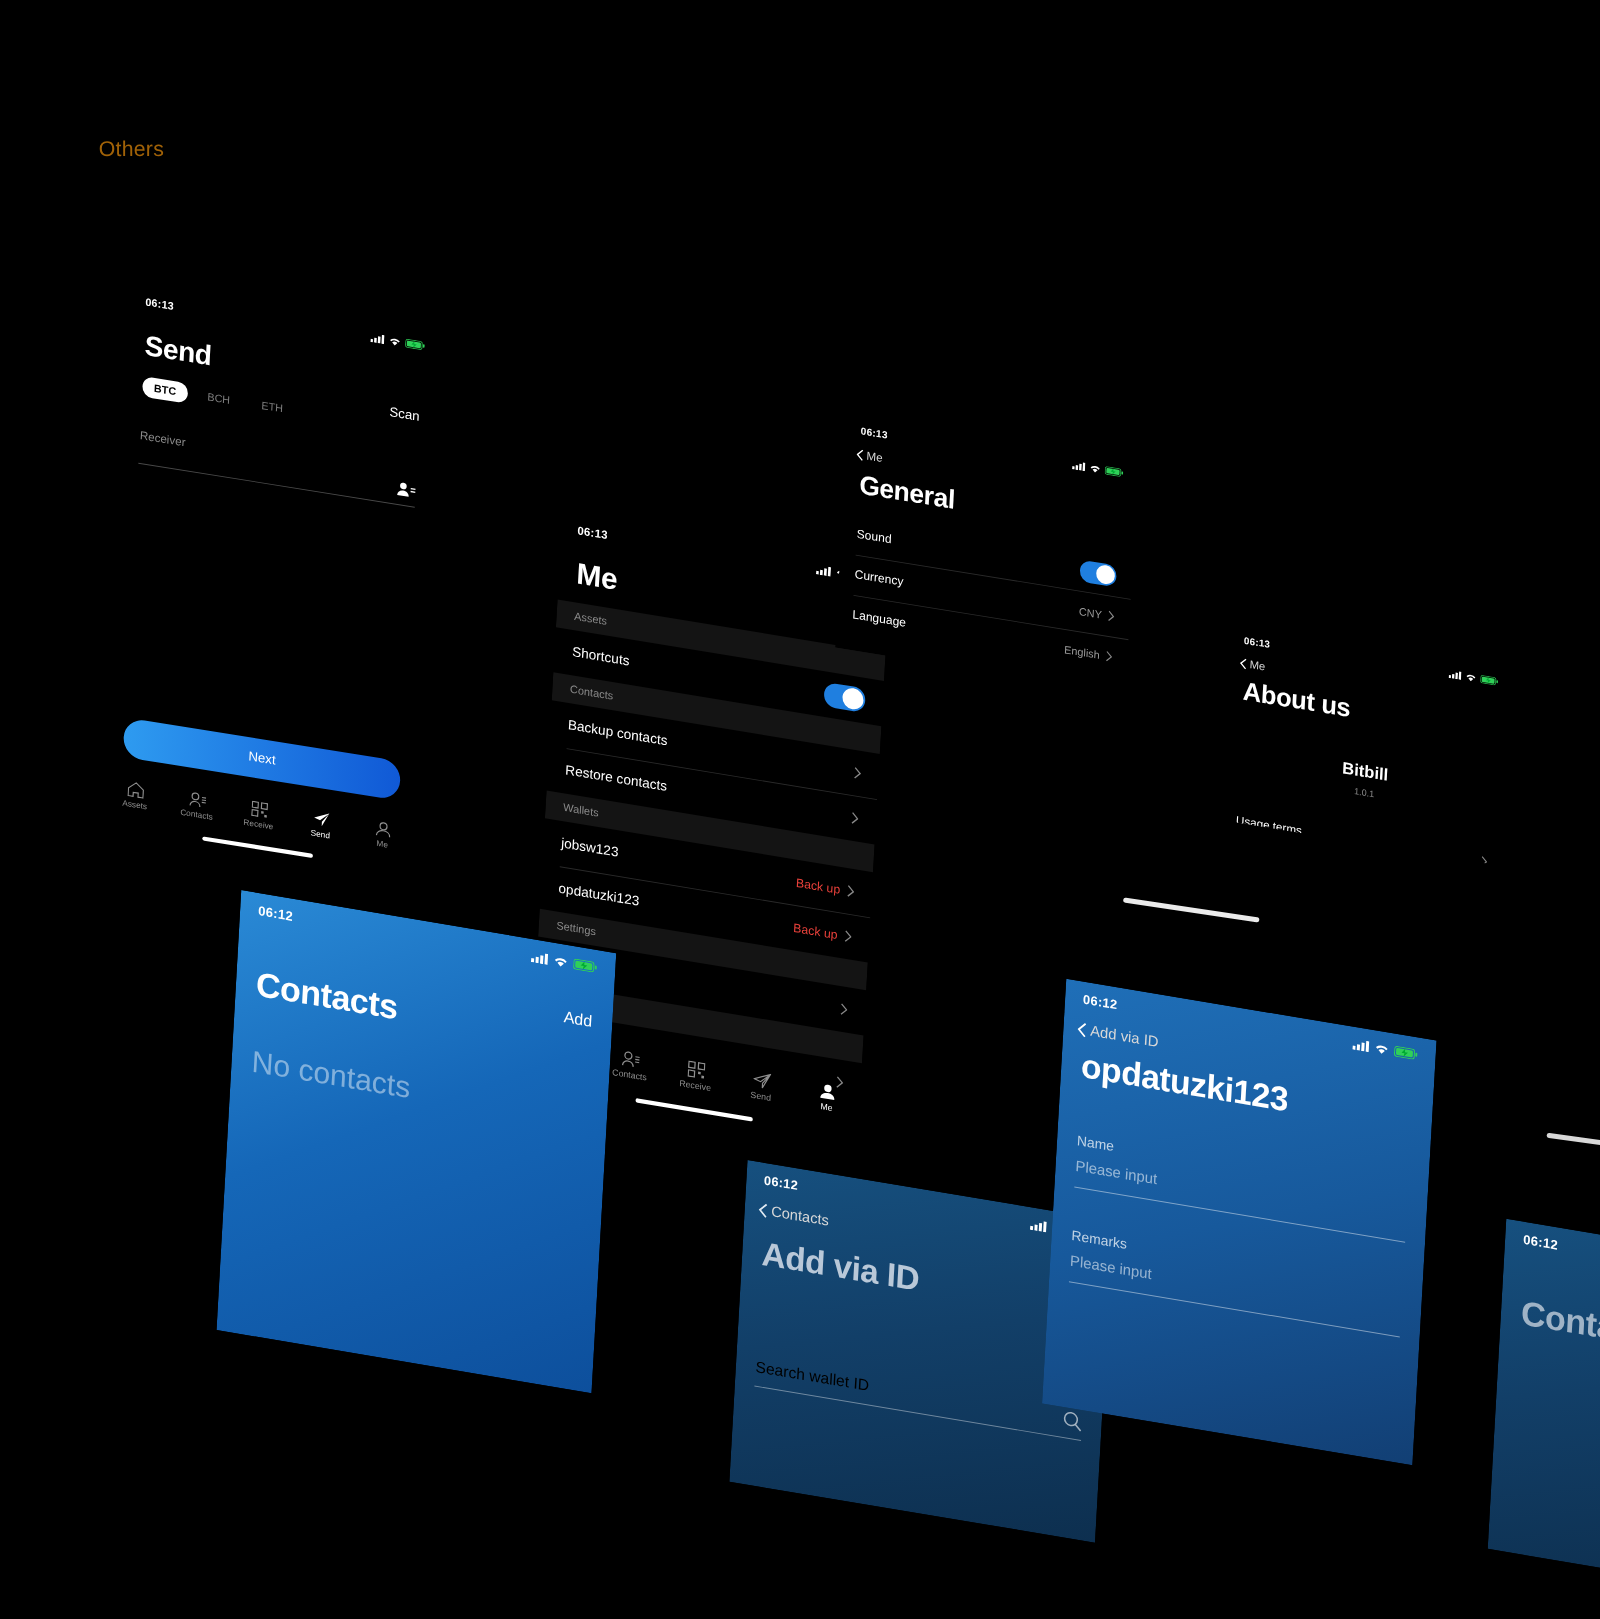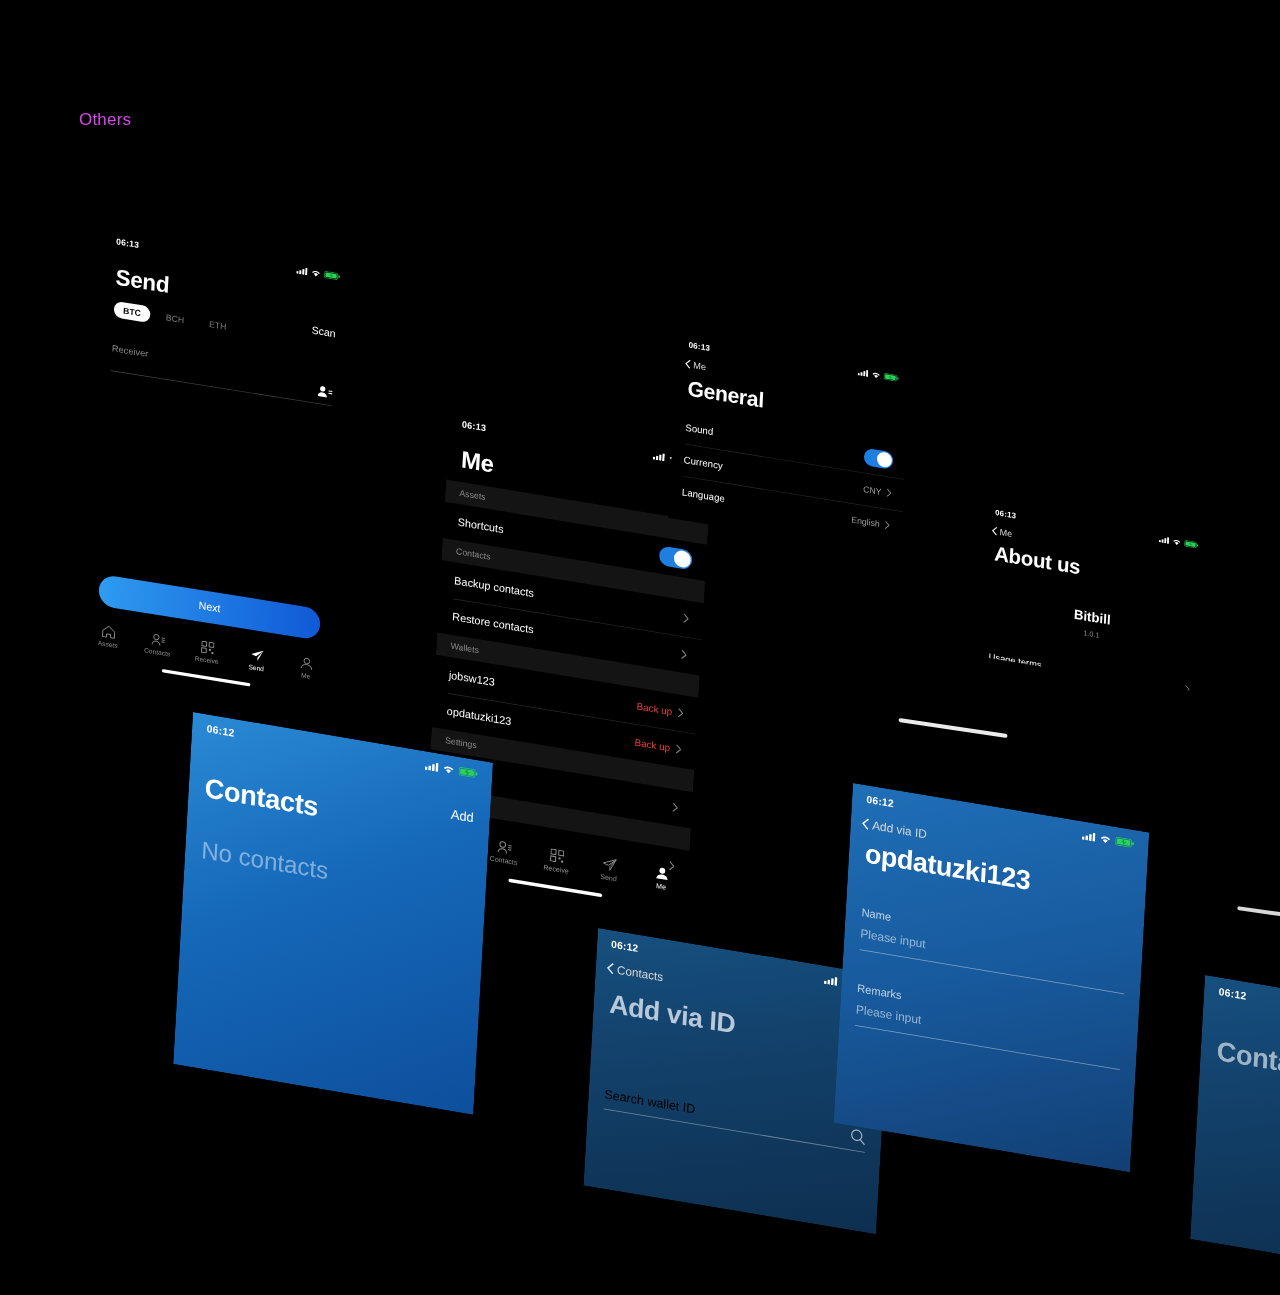--- a/index.html
+++ b/index.html
@@ -1,20 +1,20 @@
 <!DOCTYPE html>
 <html><head>
 <meta charset="utf-8">
 <style>
   html,body{margin:0;padding:0;background:#000;}
   body{width:1280px;height:1295px;position:relative;overflow:hidden;
        font-family:"Liberation Sans","DejaVu Sans",sans-serif;
        -webkit-font-smoothing:antialiased;}
 
-  .board-title{position:absolute;left:79px;top:110px;color:#d946ef;font-size:17px;letter-spacing:.2px;}
+  .board-title{position:absolute;left:79px;top:110px;color:#a16207;font-size:17px;letter-spacing:.2px;}
 
   
   .phone{position:absolute;width:375px;height:667px;overflow:hidden;
          transform-origin:0 0;}
   .screen{position:absolute;inset:0;}
   .dark{background:#000;}
   .blue-light{background:linear-gradient(152deg,#2a8ad6 0%,#1567b8 45%,#0d4f9c 100%);}
   .blue-mid{background:linear-gradient(160deg,#1f6fb8 0%,#17599c 50%,#123f74 100%);}
   .blue-deep{background:linear-gradient(165deg,#16507f 0%,#123f68 45%,#0d2f4f 100%);}
 

